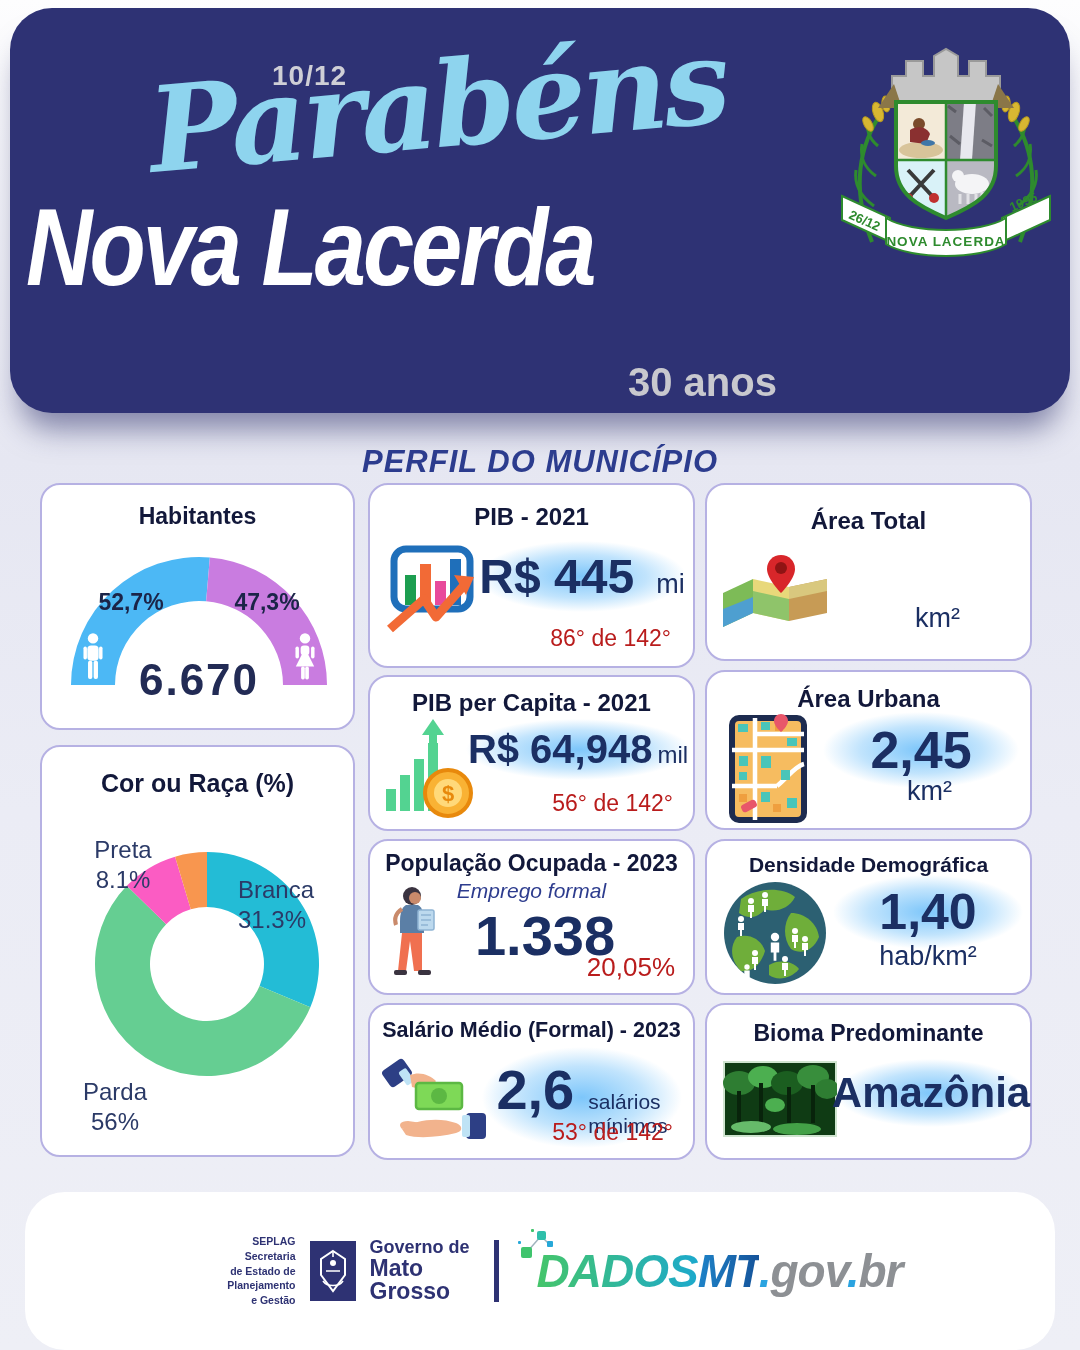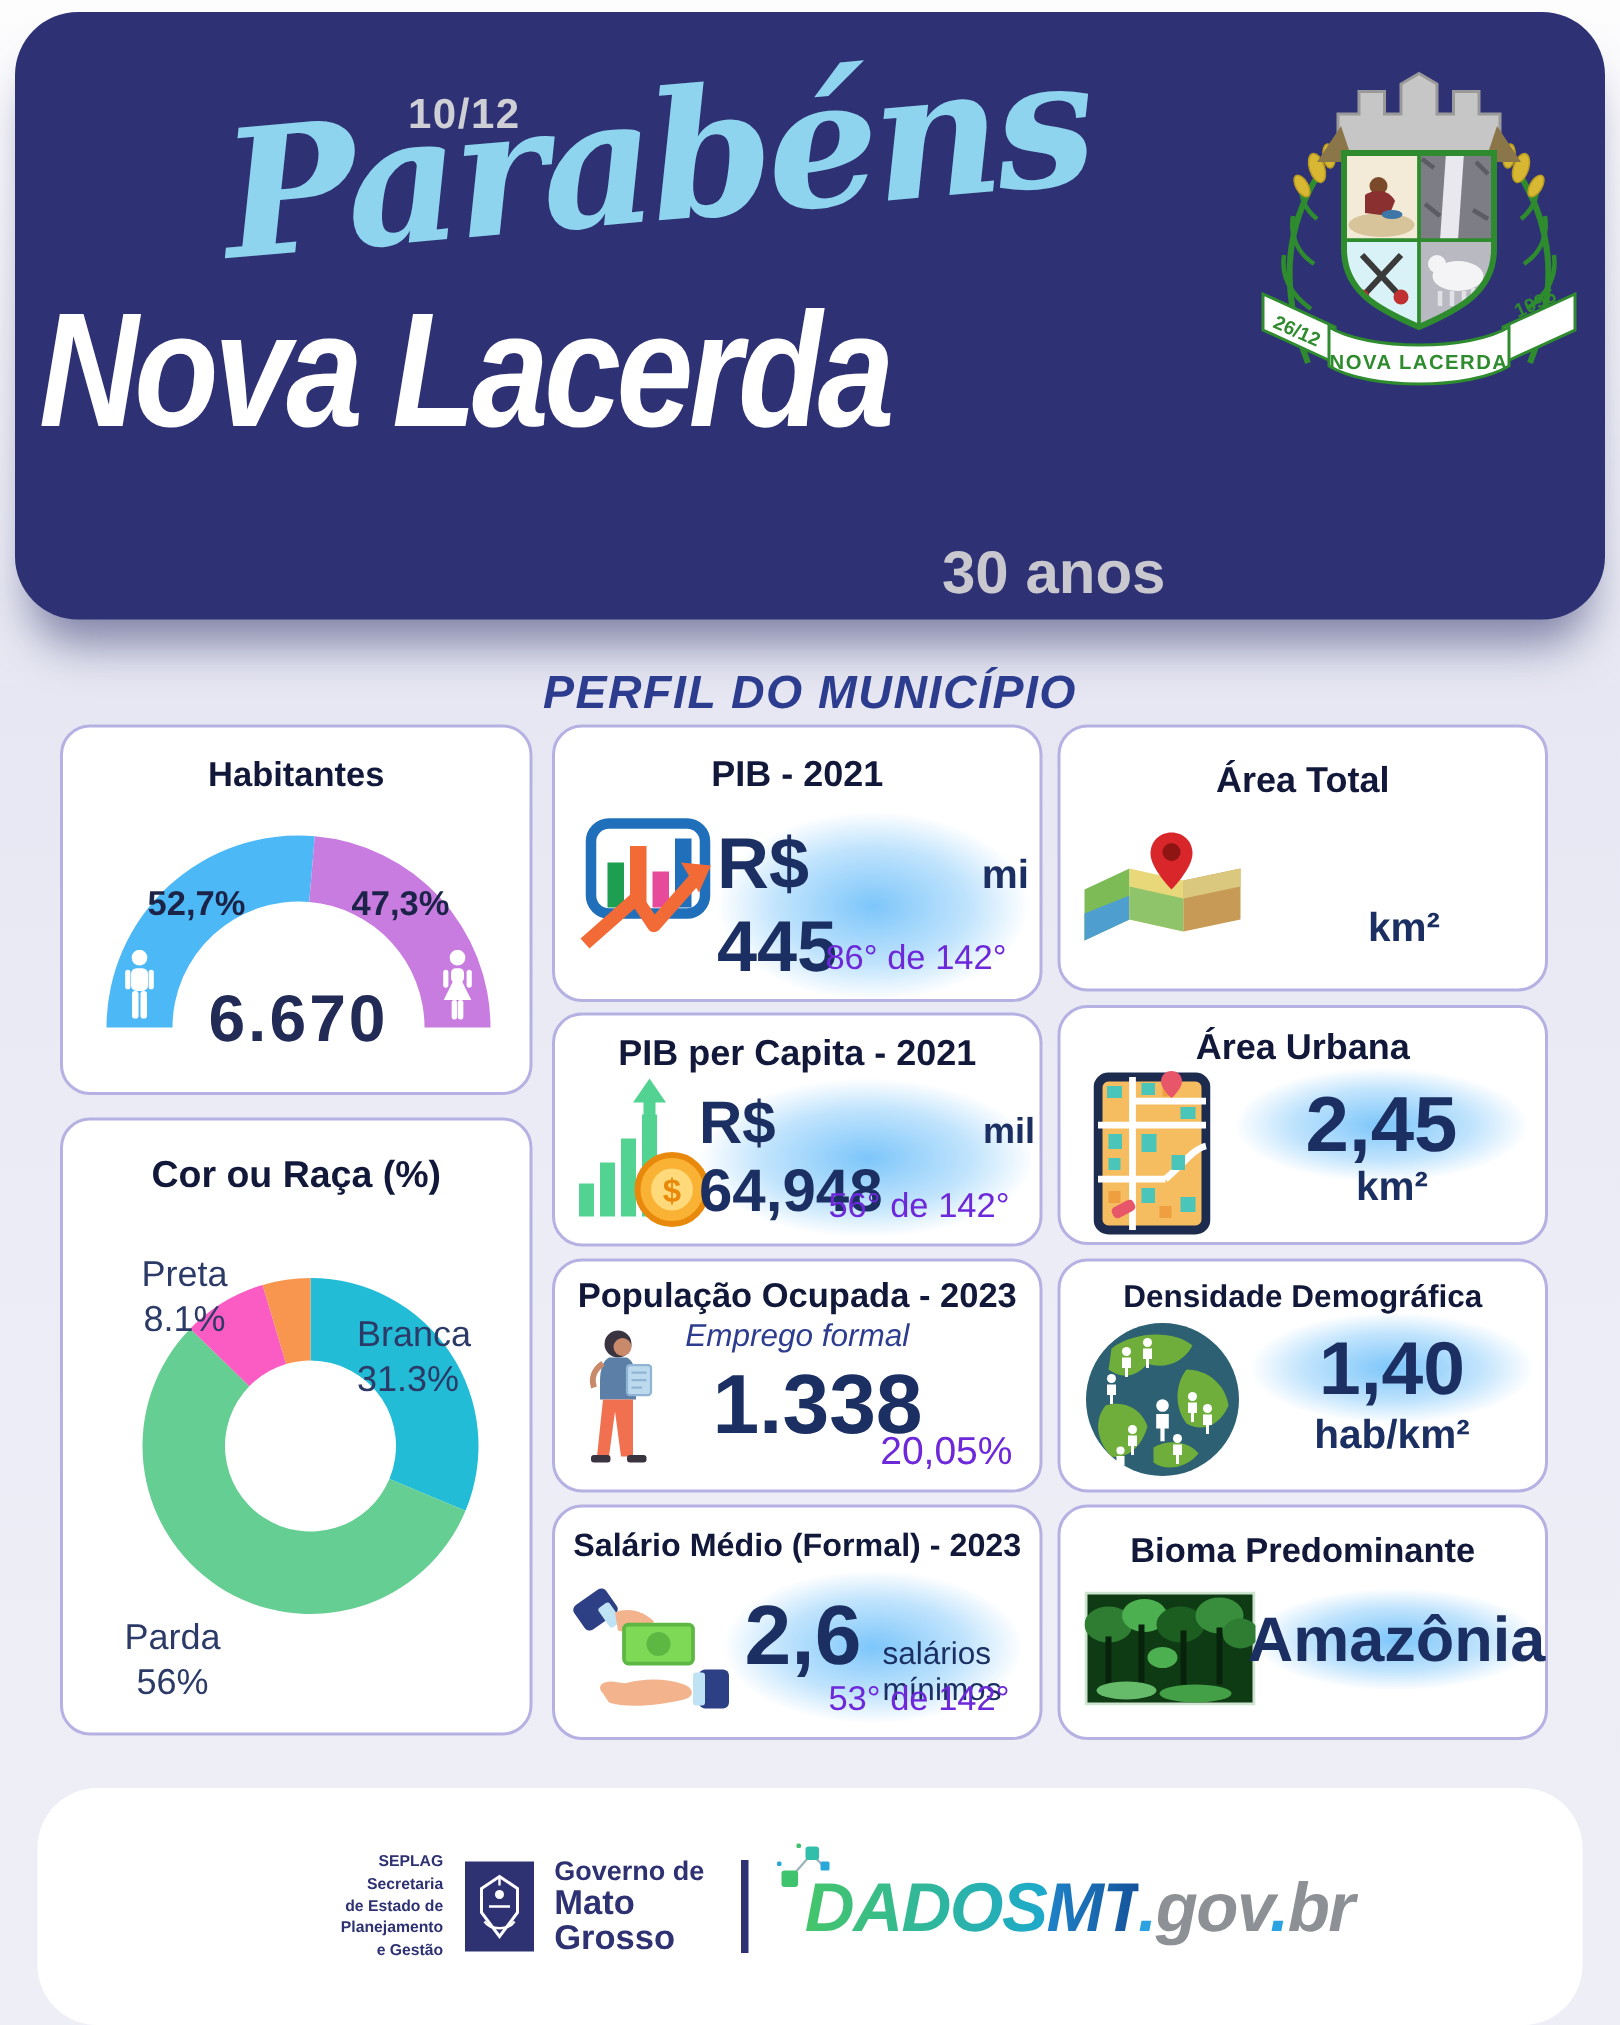--- a/index.html
+++ b/index.html
@@ -18,21 +18,21 @@
   .hdr-anos{position:absolute;left:618px;top:352px;font-size:40px;font-weight:bold;color:#c8c8ce;}
   .crest{position:absolute;left:816px;top:38px;width:240px;height:228px;}
 
   
   .section-title{position:absolute;left:0;top:444px;width:1080px;text-align:center;
                  font-size:31px;font-weight:bold;font-style:italic;color:#2c3c8e;letter-spacing:1px;}
 
   
   .card{position:absolute;background:#fff;border:2px solid #b6b1e3;border-radius:20px;box-sizing:border-box;}
   .card-title{position:absolute;left:0;width:100%;text-align:center;font-weight:bold;color:#12183a;}
-  .rank{position:absolute;font-size:23px;color:#6d28d9;}
+  .rank{position:absolute;font-size:23px;color:#b91c1c;}
   .glow{background:radial-gradient(closest-side,rgba(118,195,250,.95) 0%,rgba(118,195,250,.45) 62%,rgba(118,195,250,0) 100%);
         border-radius:60px;}
 
   .card-hab{left:40px;top:483px;width:315px;height:247px;}
   .card-hab .card-title{top:18px;font-size:23px;}
   .gauge-wrap{position:absolute;left:12px;top:52px;width:290px;height:185px;}
   .gauge-pct{position:absolute;width:110px;text-align:center;font-size:23px;font-weight:bold;color:#1b2448;}
   .gauge-pct.m{left:22px;top:52px;}
   .gauge-pct.f{left:158px;top:52px;}
   .gauge-total{position:absolute;left:0;top:118px;width:100%;text-align:center;font-size:44px;font-weight:bold;color:#222b55;letter-spacing:2px;}
@@ -61,21 +61,21 @@
   .card-areau{left:705px;top:670px;width:327px;height:160px;}
   .card-areau .card-title{top:13px;font-size:24px;}
   .card-dens{left:705px;top:839px;width:327px;height:156px;}
   .card-dens .card-title{top:12px;font-size:21px;}
   .card-bio{left:705px;top:1003px;width:327px;height:157px;}
   .card-bio .card-title{top:15px;font-size:23px;}
 
   .icon{position:absolute;}
   .val-row{position:absolute;display:flex;align-items:baseline;justify-content:center;}
   .val-big{font-weight:bold;color:#1b2f63;letter-spacing:0px;}
-  .val-unit{font-weight:bold;color:#1b2f63;}
+  .val-unit{font-weight:normal;color:#1b2f63;}
 
   
   .footer{position:absolute;left:25px;top:1192px;width:1030px;height:158px;background:#fff;border-radius:40px;}
   .footer-inner{position:absolute;left:0;top:0;width:100%;height:100%;display:flex;align-items:center;justify-content:center;gap:14px;}
   .seplag{width:118px;text-align:right;font-size:10.5px;line-height:1.4;color:#2e3273;font-weight:bold;}
   .mt-square{width:46px;height:60px;background:#2e3273;display:flex;align-items:center;justify-content:center;}
   .gov-block{color:#2e3273;font-weight:bold;line-height:1.02;}
   .gov-line0{font-size:18px;} .gov-line1,.gov-line2{font-size:23px;}
   .vbar{width:5px;height:62px;background:#2e3273;margin:0 10px;}
   .dadoslogo{position:relative;font-style:italic;font-weight:bold;font-size:46px;letter-spacing:-1px;padding-left:14px;}

